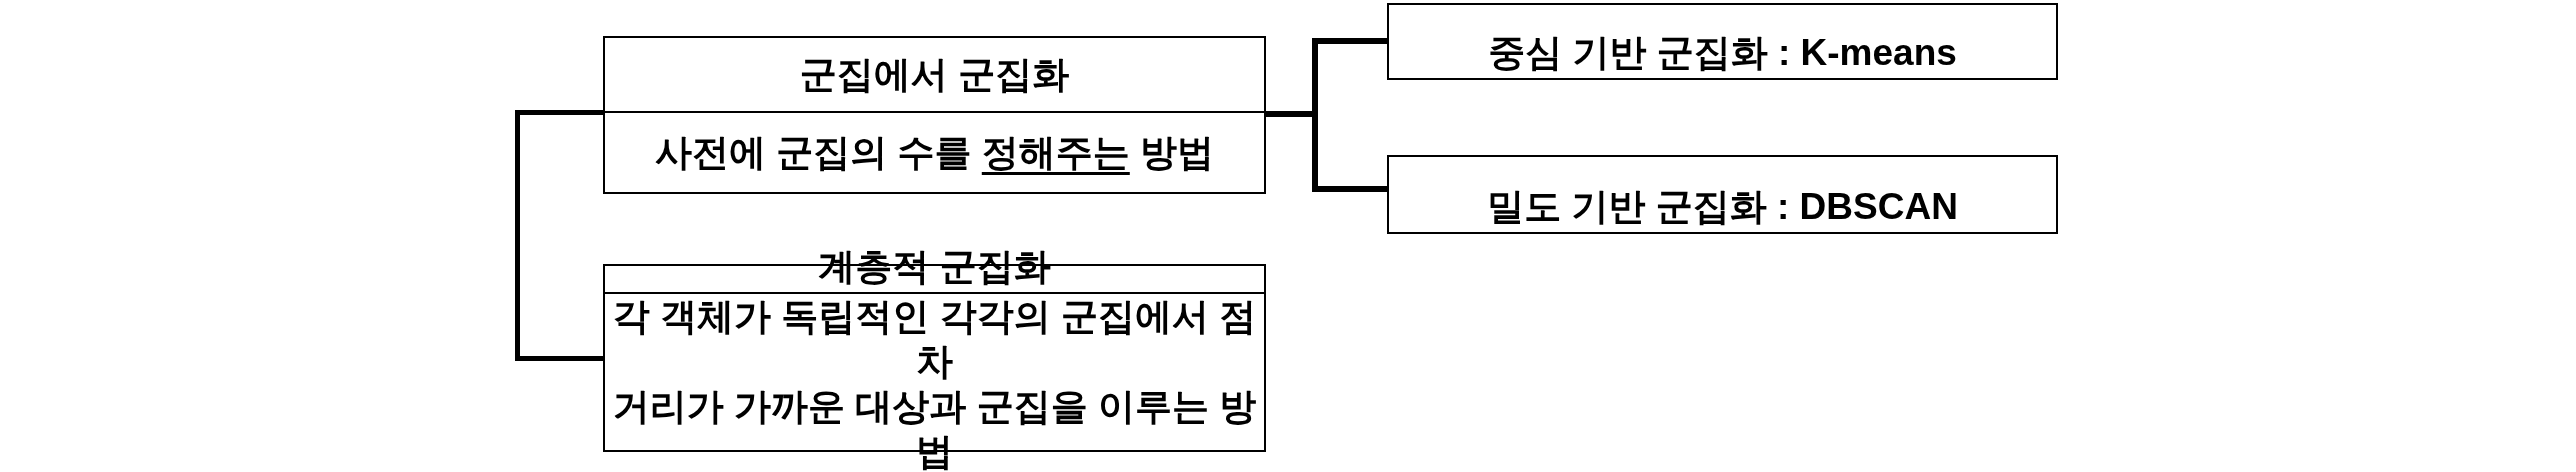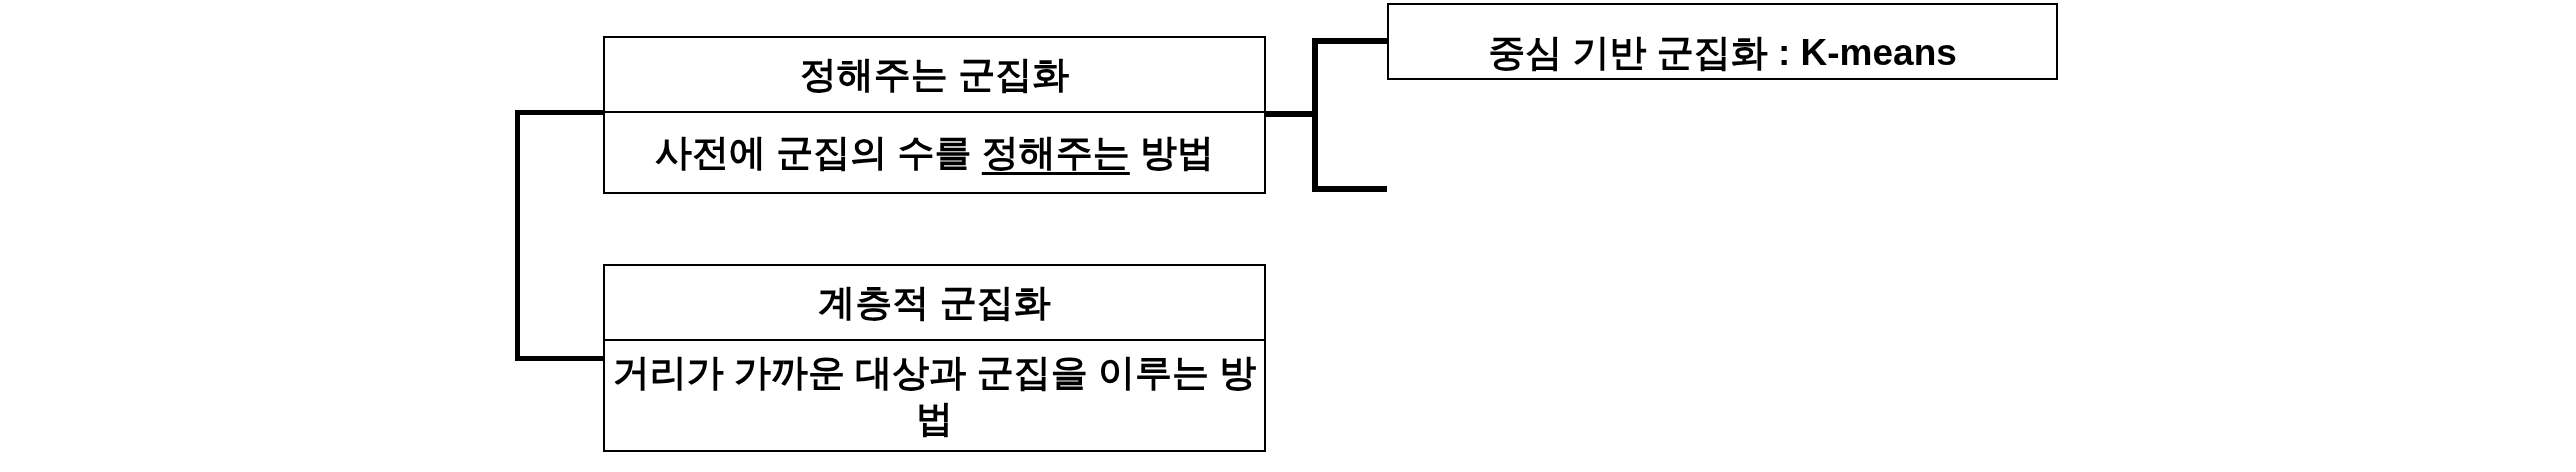--- a/index.html
+++ b/index.html
@@ -72,32 +72,36 @@
   <div class="line" style="left:515px; top:110px; width:4.6px; height:250px;"></div>
   <div class="line" style="left:515px; top:110px; width:88px; height:4.6px;"></div>
   <div class="line" style="left:515px; top:356px; width:88px; height:4.6px;"></div>
 
   <div class="line" style="left:1266px; top:111px; width:49px; height:5.6px;"></div>
   <div class="line" style="left:1312px; top:38px; width:5.6px; height:153px;"></div>
   <div class="line" style="left:1312px; top:38px; width:75px; height:5.6px;"></div>
   <div class="line" style="left:1312px; top:186px; width:75px; height:5.6px;"></div>
 
   <div class="split-box" style="left:603px; top:36px; width:663px; height:158px;">
-    <div class="box-header">정해주는 군집화</div>
+    <div class="box-header">군집에서 군집화</div>
     <div class="box-body">
       <div class="desc-line"><span>사전에 군집의 수를 </span><span class="ul">정해주는</span><span> 방법</span></div>
     </div>
   </div>
 
   <div class="split-box" style="left:603px; top:264px; width:663px; height:188px;justify-content:center;">
     <div class="box-header">계층적 군집화</div>
     <div class="box-body">
+      <div class="desc-line">각 객체가 독립적인 각각의 군집에서 점차</div>
       <div class="desc-line">거리가 가까운 대상과 군집을 이루는 방법</div>
     </div>
   </div>
 
   <div class="box" style="left:1387px; top:2.8px; width:671px; height:77px;">
     <span>중심 기반 군집화 : K-means</span>
   </div>
 
+  <div class="box" style="left:1387px; top:155px; width:671px; height:79px;">
+    <span>밀도 기반 군집화 : DBSCAN</span>
+  </div>
 
 </div>
 
 
 </body></html>

